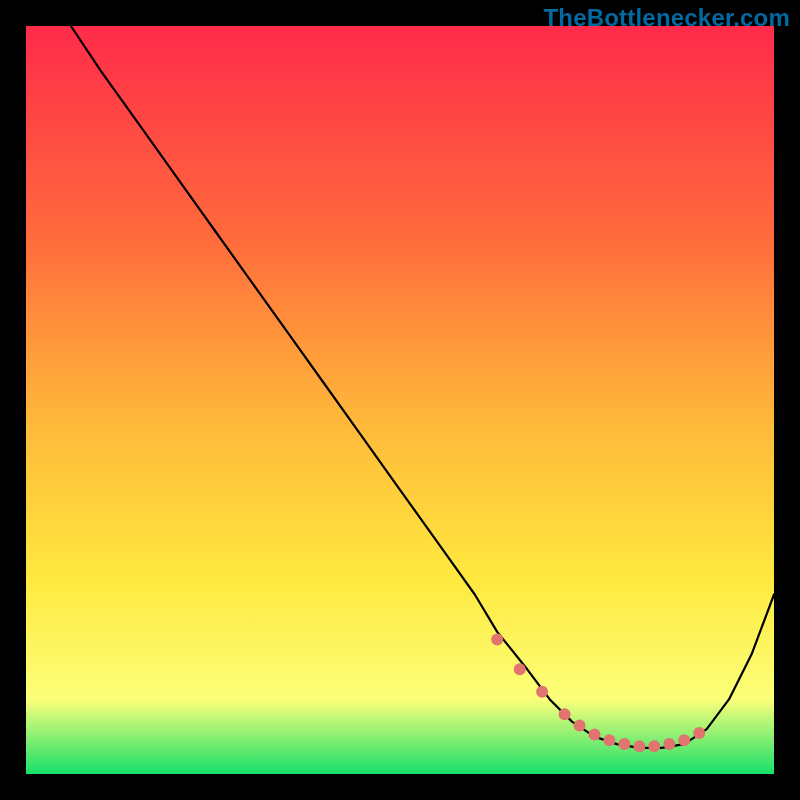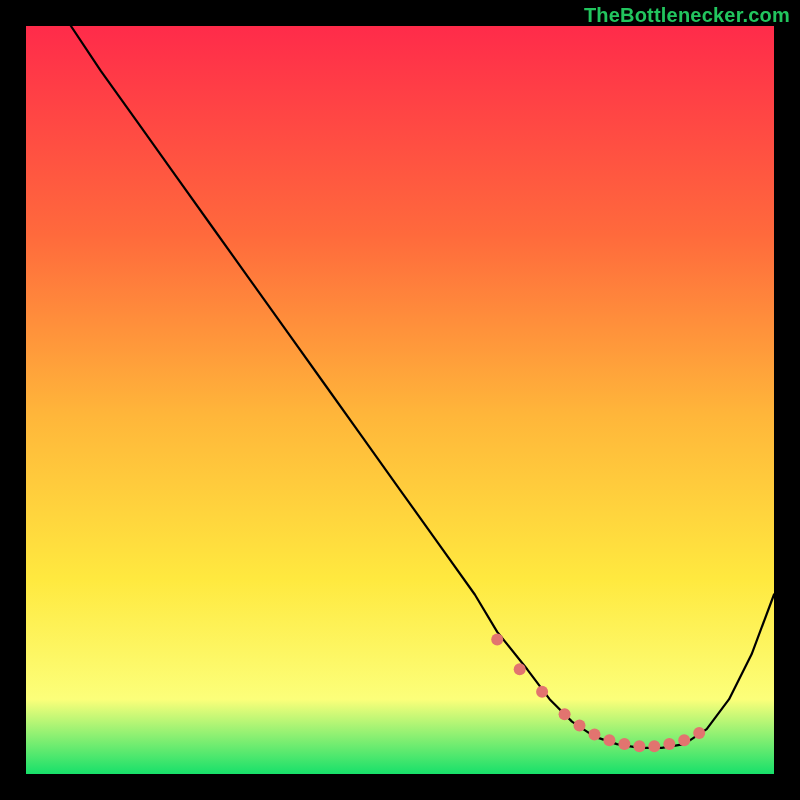--- a/index.html
+++ b/index.html
@@ -14,22 +14,22 @@
   .stage {
     position: relative;
     width: 800px;
     height: 800px;
     background: #000;
   }
   .watermark {
     position: absolute;
     top: 4px;
     right: 10px;
-    color: #22c55e;
-    font-size: 20px;
+    color: #0369a1;
+    font-size: 24px;
     font-weight: 600;
     letter-spacing: 0.2px;
     user-select: none;
   }
   .plot {
     position: absolute;
     left: 26px;
     top: 26px;
     width: 748px;
     height: 748px;

